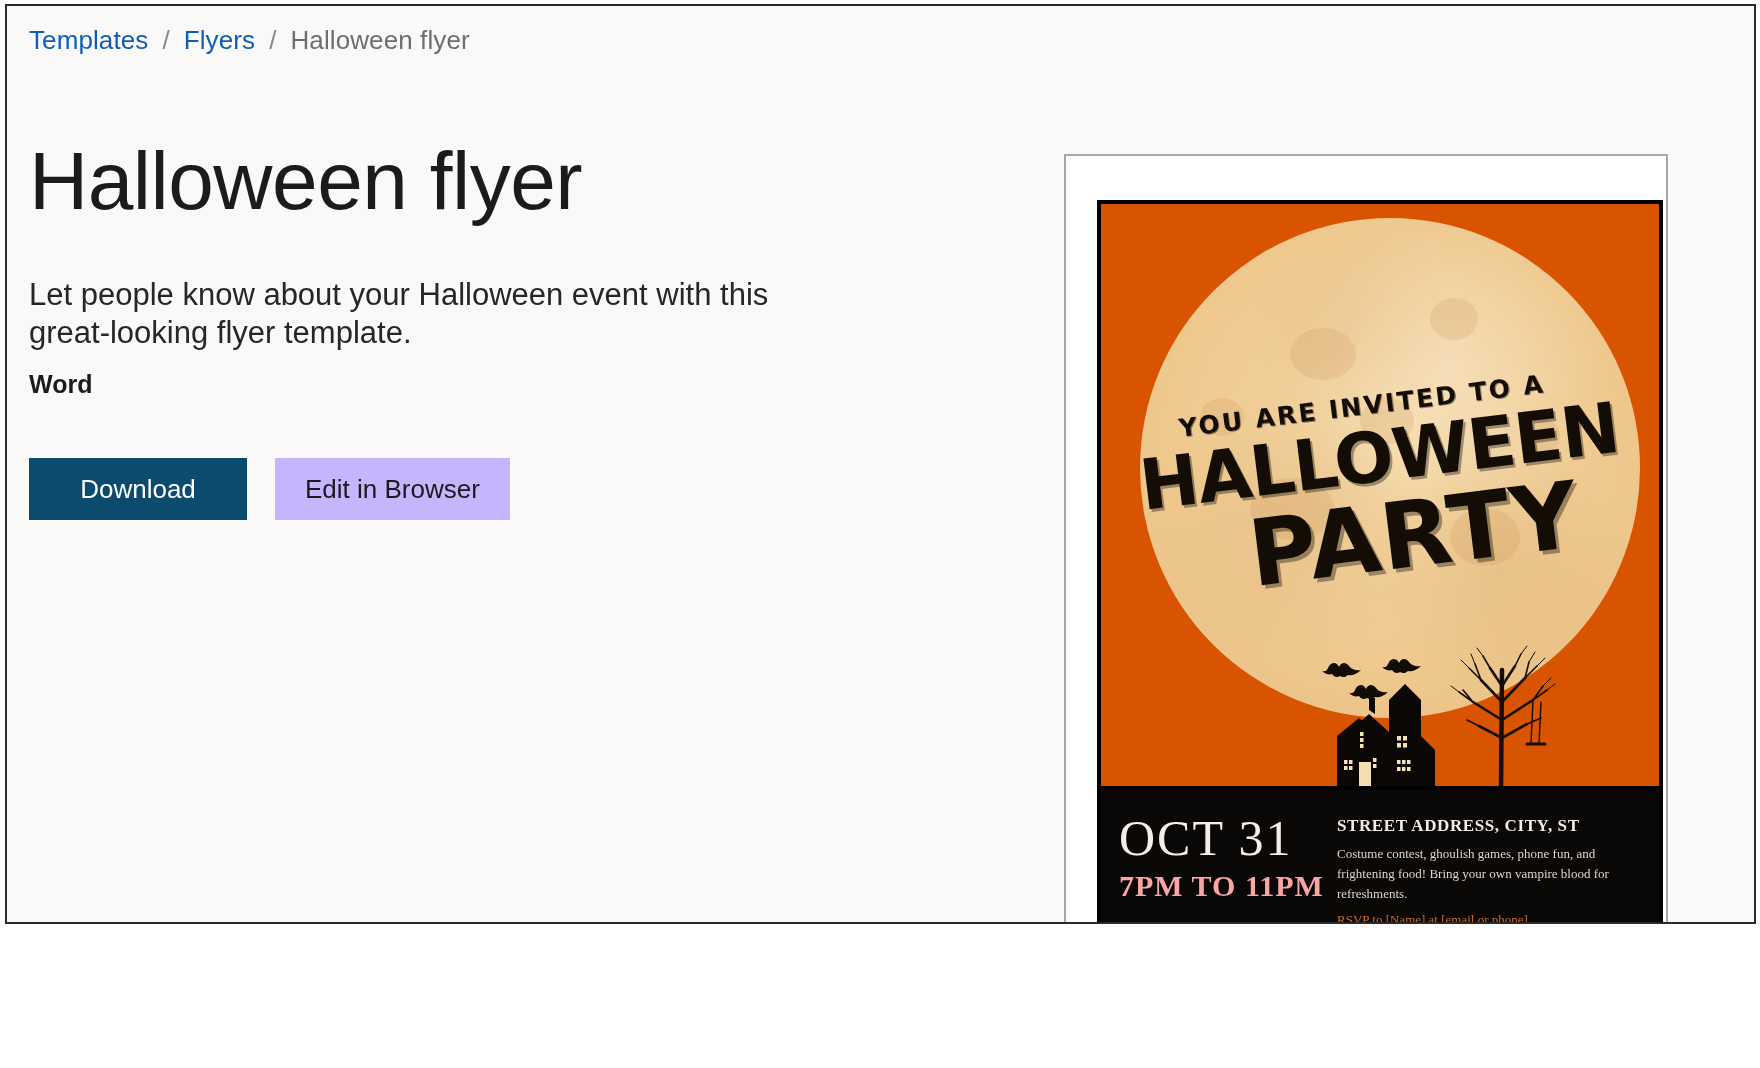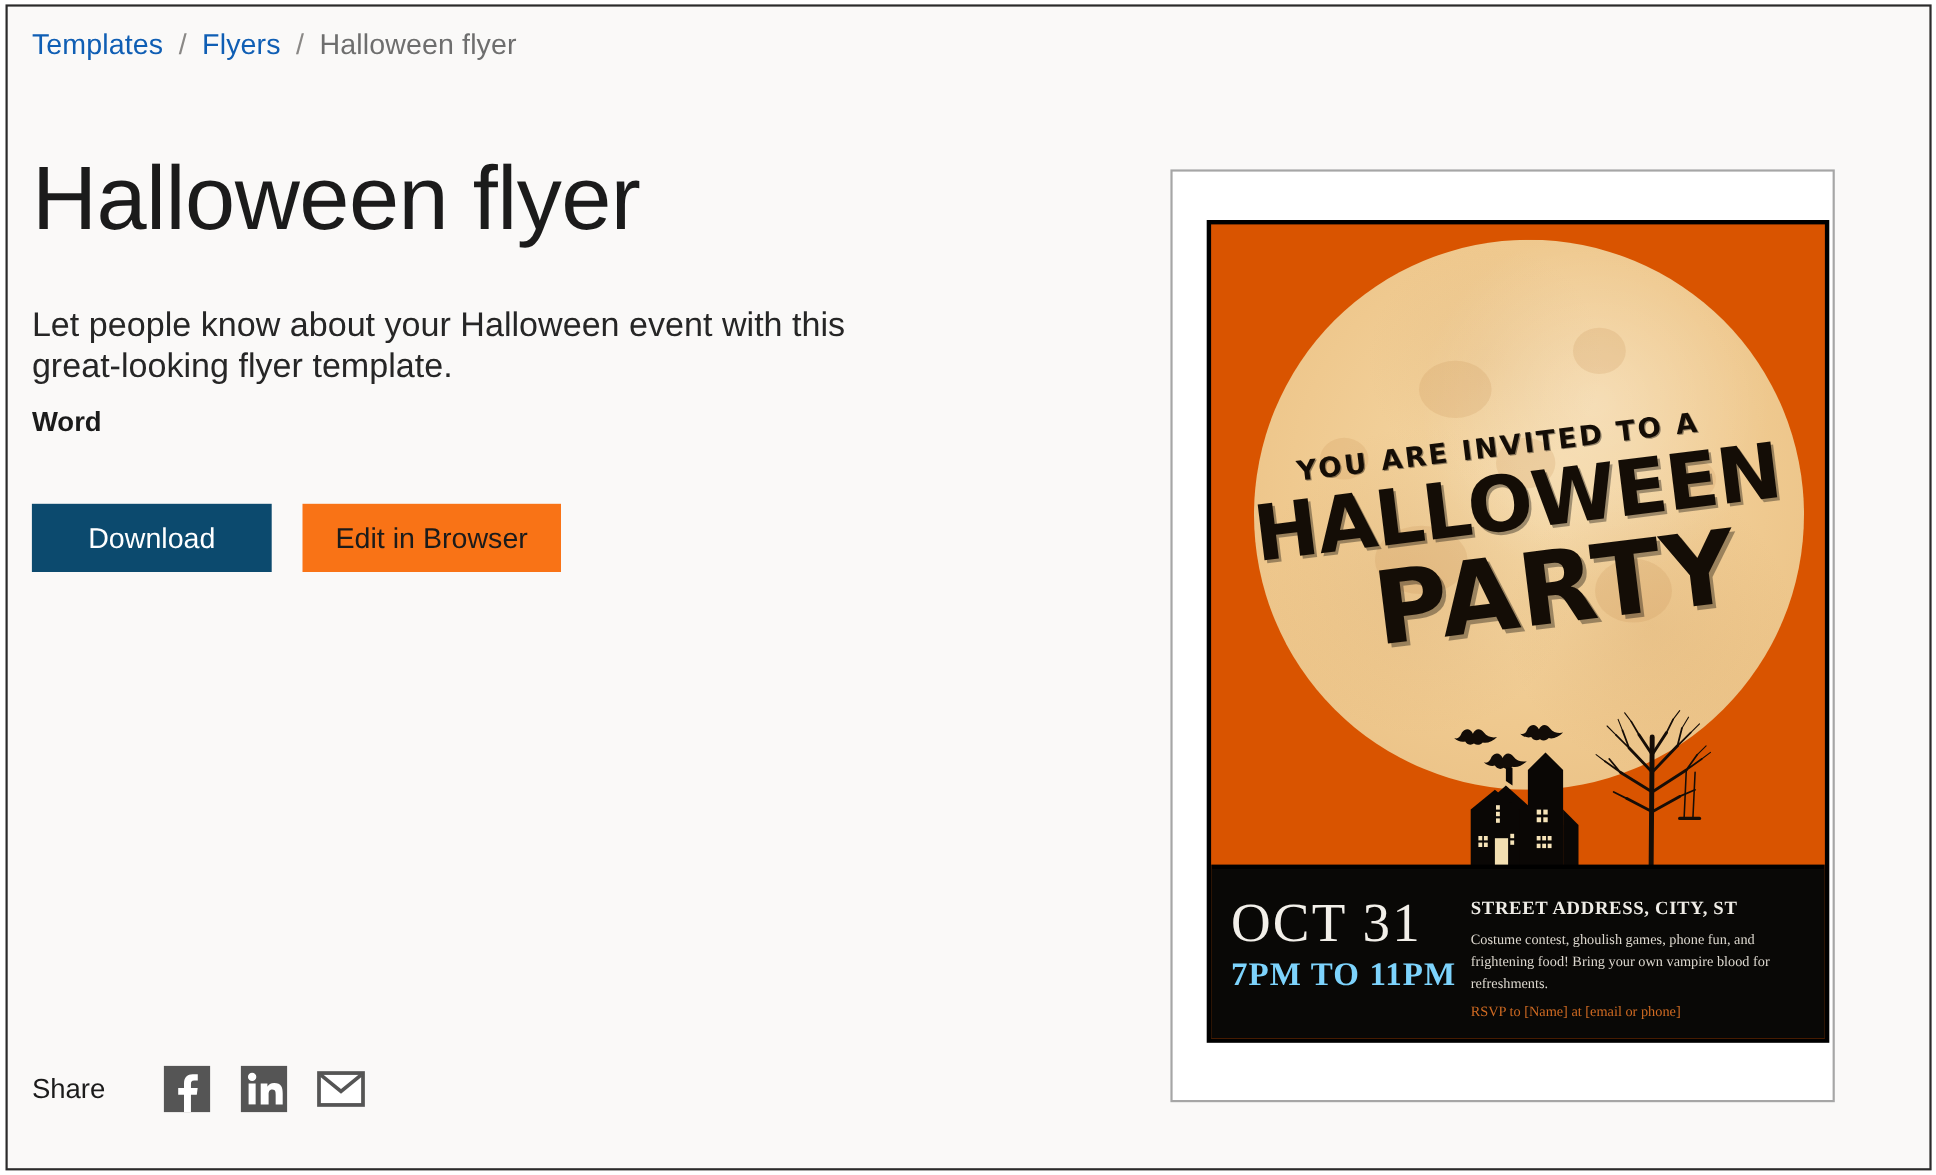--- a/index.html
+++ b/index.html
@@ -13,21 +13,21 @@
 
   body {
     background: #ffffff;
   }
 
   .page-frame {
     position: absolute;
     left: 5px;
     top: 4px;
     width: 1751px;
-    height: 1060px;
+    height: 920px;
     background: #faf9f8;
     border: 2px solid #2b2b2b;
     overflow: hidden;
   }
 
   
   .breadcrumb {
     position: absolute;
     left: 22px;
     top: 18px;
@@ -104,21 +104,21 @@
     justify-content: center;
     height: 62px;
     padding: 0 30px;
   }
   .btn-primary {
     background: #0c4a6e;
     color: #ffffff;
     min-width: 218px;
   }
   .btn-secondary {
-    background: #f97316;
+    background: #c4b5fd;
     color: #1b1b1b;
     min-width: 228px;
   }
 
   
   .share-row {
     position: absolute;
     left: 22px;
     top: 962px;
     display: flex;
@@ -251,21 +251,21 @@
     font-size: 50px;
     line-height: 52px;
     color: #f2efe9;
     letter-spacing: 2px;
   }
   .band-time {
     font-family: "Liberation Serif", serif;
     font-weight: bold;
     font-size: 30px;
     line-height: 36px;
-    color: #7dd3fc;
+    color: #fca5a5;
     letter-spacing: 1px;
     margin-top: 4px;
   }
   .band-right { flex: 1; padding-left: 10px; padding-top: 4px; }
   .band-address {
     font-family: "Liberation Serif", serif;
     font-weight: bold;
     font-size: 17px;
     letter-spacing: 0.6px;
     color: #efece6;

